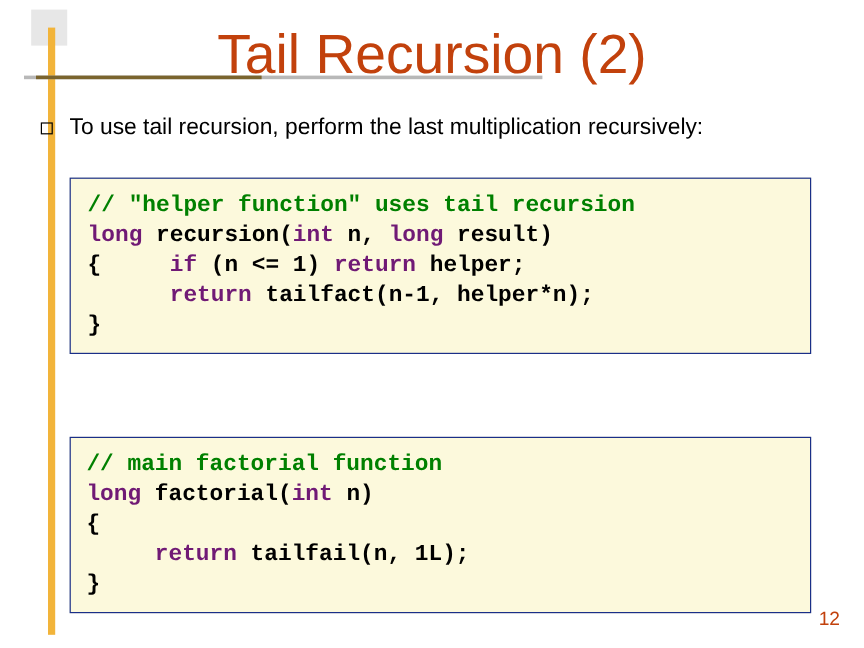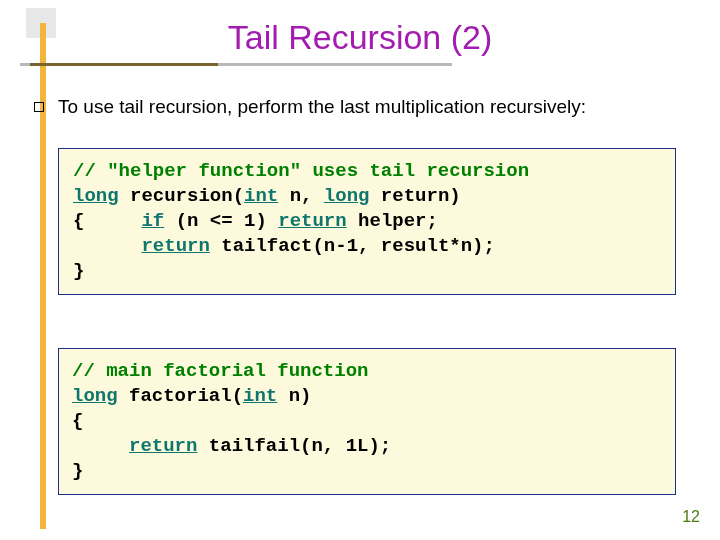--- a/index.html
+++ b/index.html
@@ -47,22 +47,22 @@
     width: 188px;
     height: 3px;
     background: #7a642e;
   }
   .title {
     position: absolute;
     left: 0;
     top: 18px;
     width: 720px;
     text-align: center;
-    font-size: 34px;
-    color: #a21caf;
+    font-size: 46px;
+    color: #c2410c;
     font-weight: normal;
   }
   .bullet-row {
     position: absolute;
     left: 34px;
     top: 96px;
     display: flex;
     align-items: flex-start;
   }
   .bullet-box {
@@ -81,37 +81,37 @@
   .code-box {
     position: absolute;
     left: 58px;
     width: 618px;
     background: #fcf9dc;
     border: 1.5px solid #1a2f88;
     box-sizing: border-box;
     padding: 10px 14px 10px 14px;
   }
   .code-box.top { top: 148px; }
-  .code-box.bottom { top: 348px; padding-left: 13px; }
+  .code-box.bottom { top: 364px; padding-left: 13px; }
   .code {
     font-family: "Courier New", Courier, monospace;
     font-size: 19px;
     font-weight: bold;
     line-height: 1.32;
     white-space: pre;
     color: #000;
   }
   .code .comment { color: #008000; }
-  .code .kw { color: #0f766e; text-decoration: underline; }
+  .code .kw { color: #701a75; }
   .page-number {
     position: absolute;
     right: 20px;
     bottom: 14px;
     font-size: 16px;
-    color: #4d7c0f;
+    color: #c2410c;
   }
 </style>
 </head>
 <body>
 
 <div class="slide">
 
   <div class="deco small-box"></div>
   <div class="deco vline"></div>
   <div class="deco hline"></div>
@@ -119,23 +119,23 @@
 
   <div class="title">Tail Recursion (2)</div>
 
   <div class="bullet-row">
     <span class="bullet-box"></span>
     <span class="bullet-text">To use tail recursion, perform the last multiplication recursively:</span>
   </div>
 
   <div class="code-box top">
     <div class="code"><span class="comment">// "helper function" uses tail recursion</span>
-<span class="kw">long</span><span> recursion(</span><span class="kw">int</span><span> n, </span><span class="kw">long</span><span> return)</span>
+<span class="kw">long</span><span> recursion(</span><span class="kw">int</span><span> n, </span><span class="kw">long</span><span> result)</span>
 <span>{     </span><span class="kw">if</span><span> (n &lt;= 1) </span><span class="kw">return</span><span> helper;</span>
-<span>      </span><span class="kw">return</span><span> tailfact(n-1, result*n);</span>
+<span>      </span><span class="kw">return</span><span> tailfact(n-1, helper*n);</span>
 <span>}</span></div>
   </div>
 
   <div class="code-box bottom">
     <div class="code"><span class="comment">// main factorial function</span>
 <span class="kw">long</span><span> factorial(</span><span class="kw">int</span><span> n)</span>
 <span>{</span>
 <span>     </span><span class="kw">return</span><span> tailfail(n, 1L);</span>
 <span>}</span></div>
   </div>

